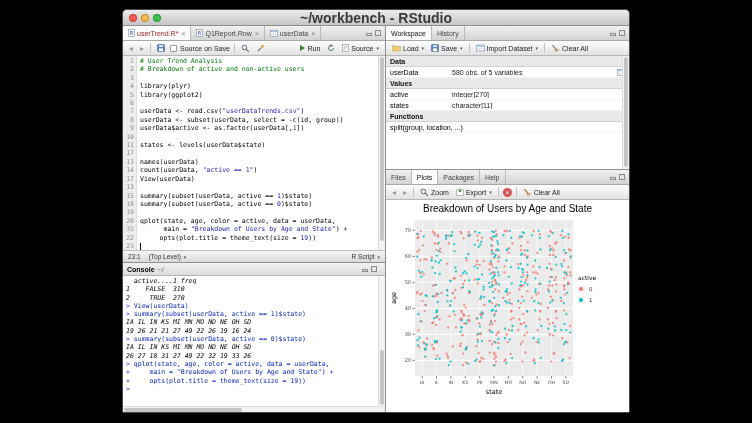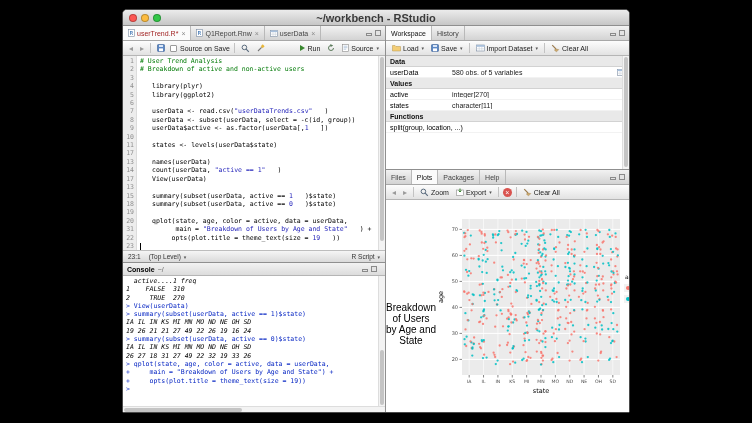--- a/index.html
+++ b/index.html
@@ -8,21 +8,21 @@
   .window { position:absolute; left:122px; top:9px; width:508px; height:404px;
             background:#e8e8e8; border:1px solid #4a4a4a; border-radius:5px 5px 2px 2px;
             box-shadow:0 6px 22px rgba(0,0,0,.75); overflow:hidden; }
   
   .titlebar { height:16px; background:linear-gradient(#ececec,#c6c6c6);
               border-bottom:1px solid #8f8f8f; position:relative;
               display:flex; align-items:center; }
   .traffic { display:flex; gap:4px; padding-left:6px; z-index:2; }
   .light { width:8px; height:8px; border-radius:50%; border:1px solid rgba(0,0,0,.25); }
   .light.red { background:#fc5753; } .light.yellow { background:#fdbc40; } .light.green { background:#33c748; }
-  .wtitle { position:absolute; left:0; right:0; text-align:center; font-size:11px; color:#3a3a3a; font-weight:bold; }
+  .wtitle { position:absolute; left:0; right:0; text-align:center; font-size:14px; color:#3a3a3a; font-weight:bold; }
   
   .content { display:flex; height:387px; background:#bdbdbd; }
   .left-col { width:263px; min-width:263px; border-right:1px solid #8f8f8f;
               display:flex; flex-direction:column; }
   .right-col { flex:1; min-width:0; display:flex; flex-direction:column; }
   .pane { background:#fff; display:flex; flex-direction:column; min-height:0; }
   .source-pane { height:237px; border-bottom:1px solid #8f8f8f; }
   .console-pane { flex:1; position:relative; }
   .workspace-pane { height:144px; border-bottom:1px solid #8f8f8f; }
   .plots-pane { flex:1; }
@@ -50,21 +50,21 @@
   .run-arrow { width:0; height:0; border-left:5px solid #39872f;
                border-top:3px solid transparent; border-bottom:3px solid transparent; display:inline-block; }
   .red-x { width:9px; height:9px; border-radius:50%; background:#d9534f; color:#fff;
            font-size:7px; line-height:9px; text-align:center; display:inline-block; }
   
   .editor { flex:1; min-height:0; display:flex; background:#fff; position:relative; overflow:hidden; }
   .gutter { width:14px; background:#ededed; border-right:1px solid #dcdcdc; color:#8f8f8f;
             text-align:right; padding:1px 2px 0 0; font:6.5px/8.4px "DejaVu Sans Mono", monospace; }
   .codecol { flex:1; padding:1px 0 0 3px; font:6.5px/8.4px "DejaVu Sans Mono", monospace;
              white-space:pre; overflow:hidden; color:#000; }
-  .c-comment { color:#007a06; } .c-string { color:#1d1db8; } .c-number { color:#1d1db8; } .c-code { color:#000;margin-left:12px; }
+  .c-comment { color:#007a06; } .c-string { color:#1d1db8; } .c-number { color:#1d1db8; } .c-code { color:#000; }
   .caret { display:inline-block; width:1px; height:7px; background:#000; vertical-align:text-bottom; }
   .vscroll { position:absolute; right:0; top:0; bottom:0; width:7px; background:#f3f3f3; border-left:1px solid #ddd; }
   .vscroll .thumb { position:absolute; left:1px; right:1px; background:#c4c4c4; border-radius:3px; }
   .statusbar { height:12px; min-height:12px; background:linear-gradient(#f5f5f5,#dadada);
                border-top:1px solid #bdbdbd; display:flex; align-items:center;
                font-size:6.5px; color:#333; padding:0 5px; gap:8px; }
   
   .console-header { height:13px; min-height:13px; background:linear-gradient(#f2f2f2,#dcdcdc);
                     border-bottom:1px solid #b5b5b5; display:flex; align-items:center;
                     padding:0 4px; font-size:7px; gap:3px; }
@@ -79,21 +79,21 @@
   
   .ws-grid { flex:1; min-height:0; position:relative; overflow:hidden; background:#fff; }
   .ws-header { height:11px; line-height:11px; background:#e9e9e9; border-bottom:1px solid #d2d2d2;
                font-size:7px; font-weight:bold; color:#111; padding:0 4px; }
   .ws-row { height:11px; display:flex; align-items:center; font-size:7px; padding:0 4px;
             border-bottom:1px solid #f2f2f2; }
   .ws-name { min-width:58px; color:#000; margin-right:4px; white-space:nowrap; }
   .ws-value { flex:1; color:#222; white-space:nowrap; overflow:hidden; }
   .ws-icon { margin-left:auto; display:flex; align-items:center; }
   
-  .plot-area { flex:1; min-height:0; display:flex; flex-direction:row; align-items:center; background:#fff; }
+  .plot-area { flex:1; min-height:0; display:flex; flex-direction:column; align-items:center; background:#fff; }
   .plot-title { width:100%; text-align:center; font-size:10px; font-weight:500; color:#000; padding-top:3px; height:16px; }
   #chart { line-height:0; }
   .ticon { display:inline-flex; align-items:center; line-height:0; }
 </style>
 </head>
 <body>
 
 <div class="window">
   <div class="titlebar">
     <div class="traffic">

